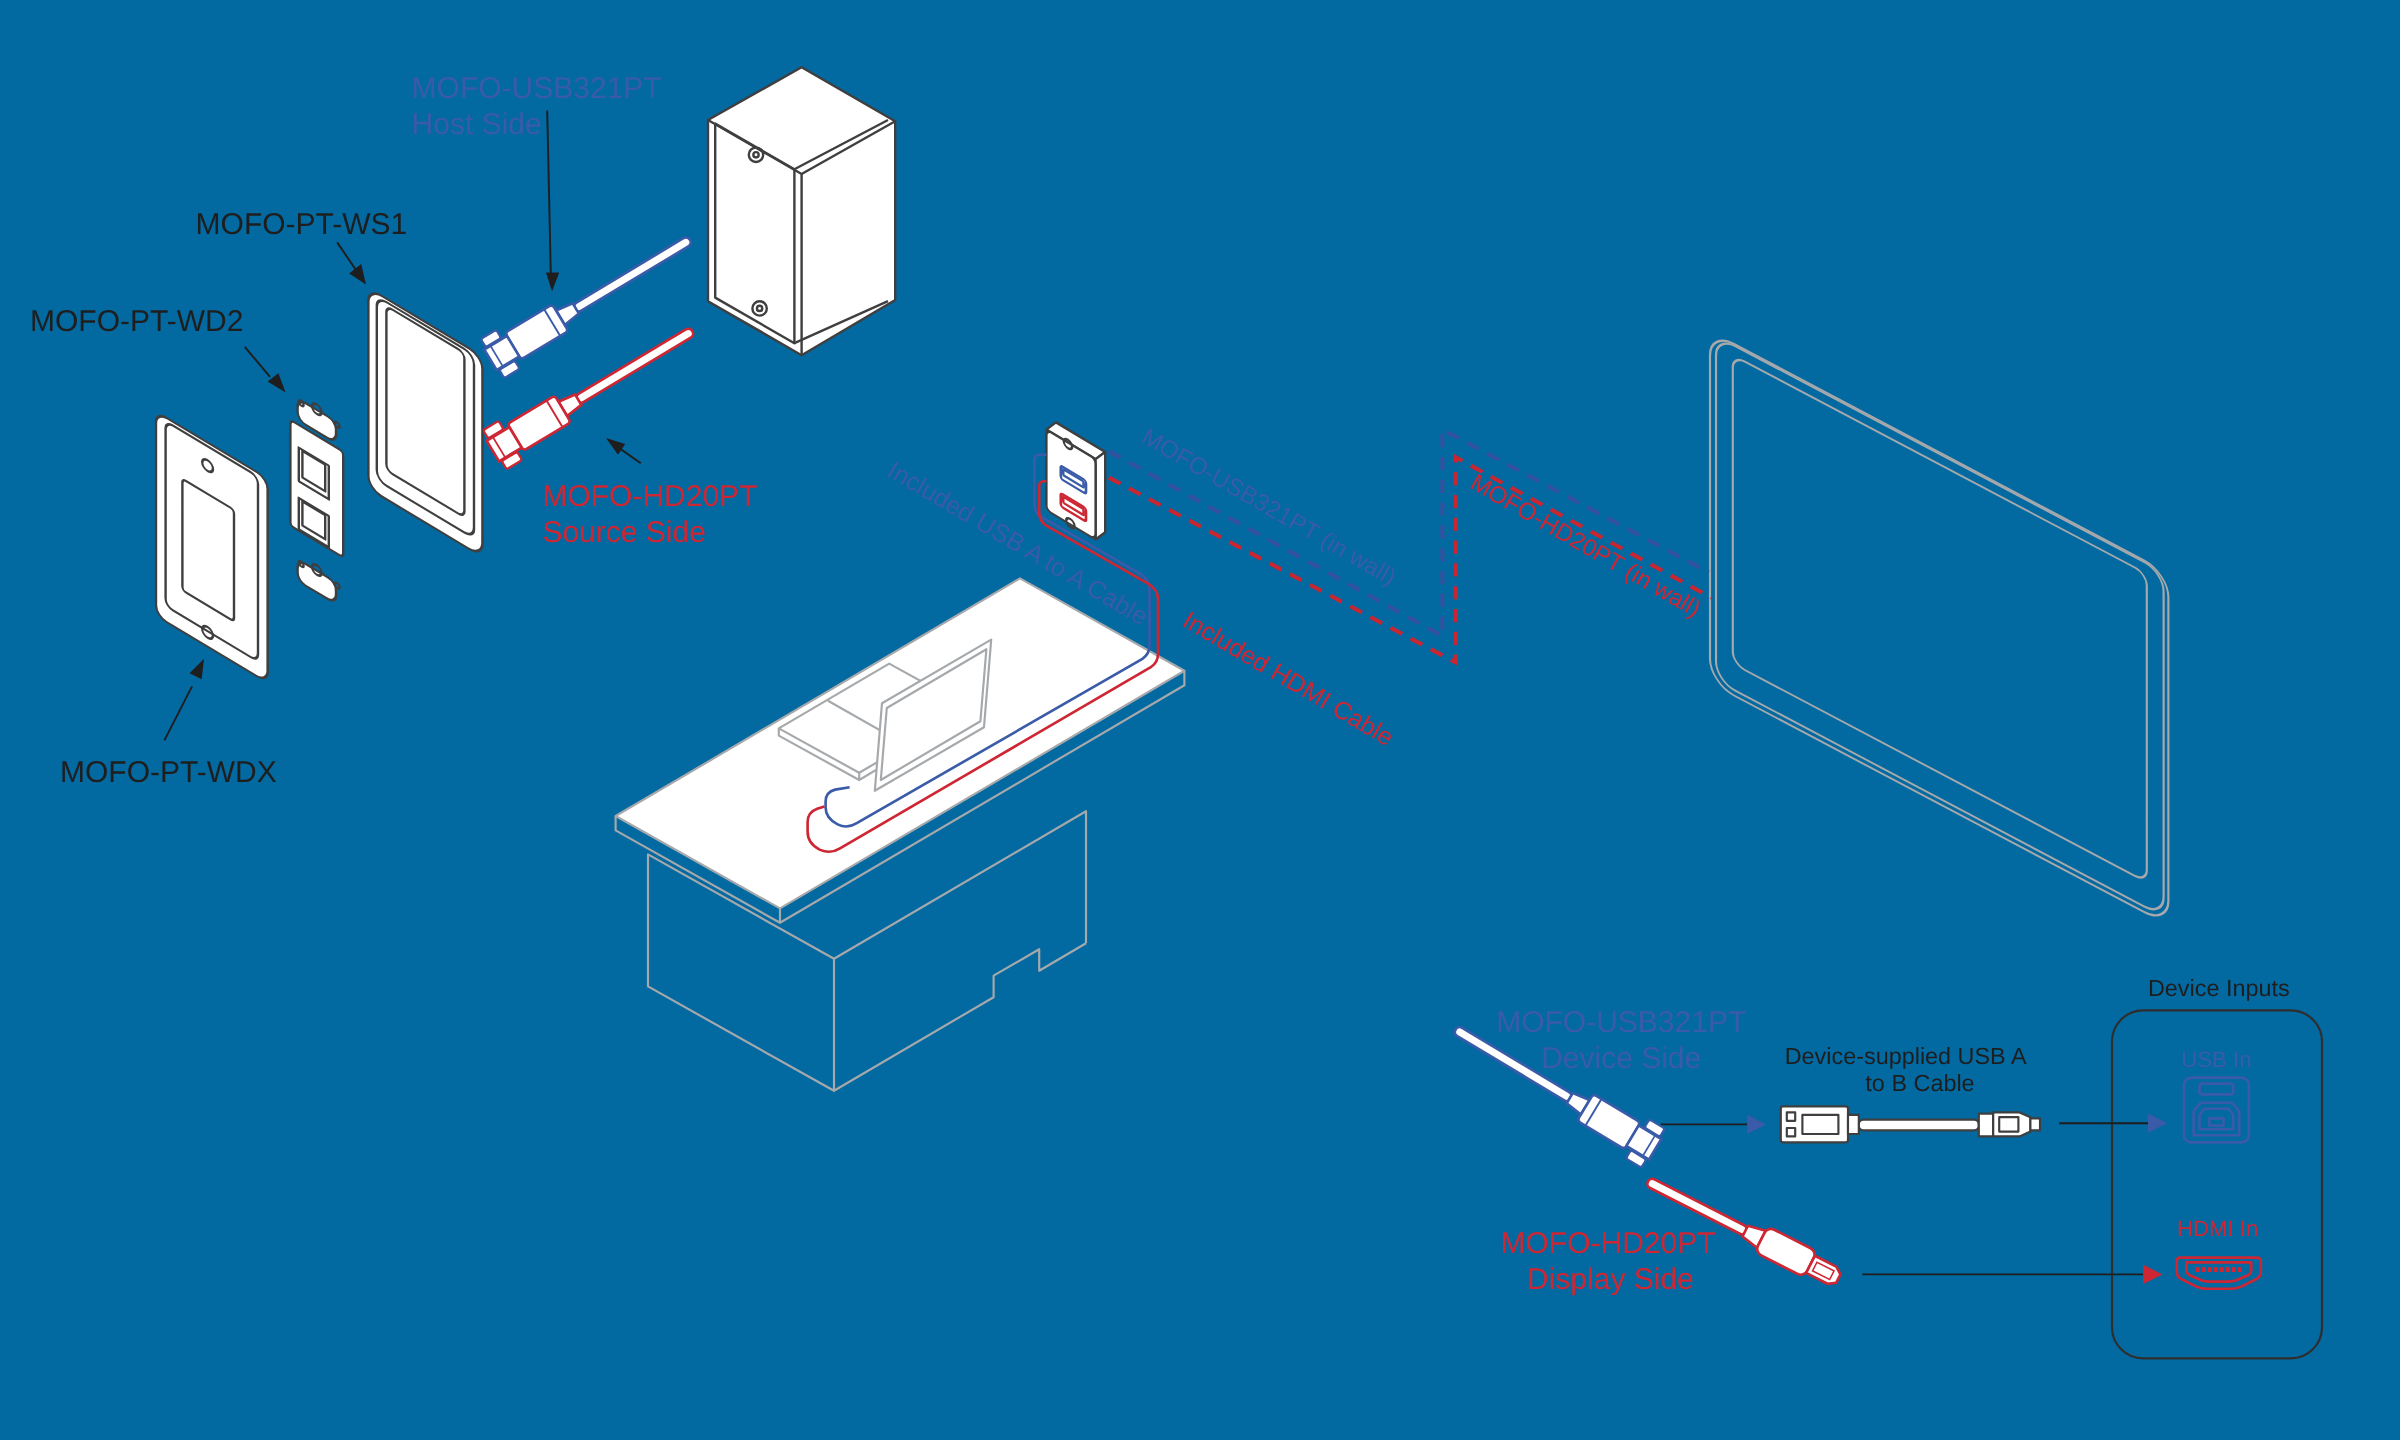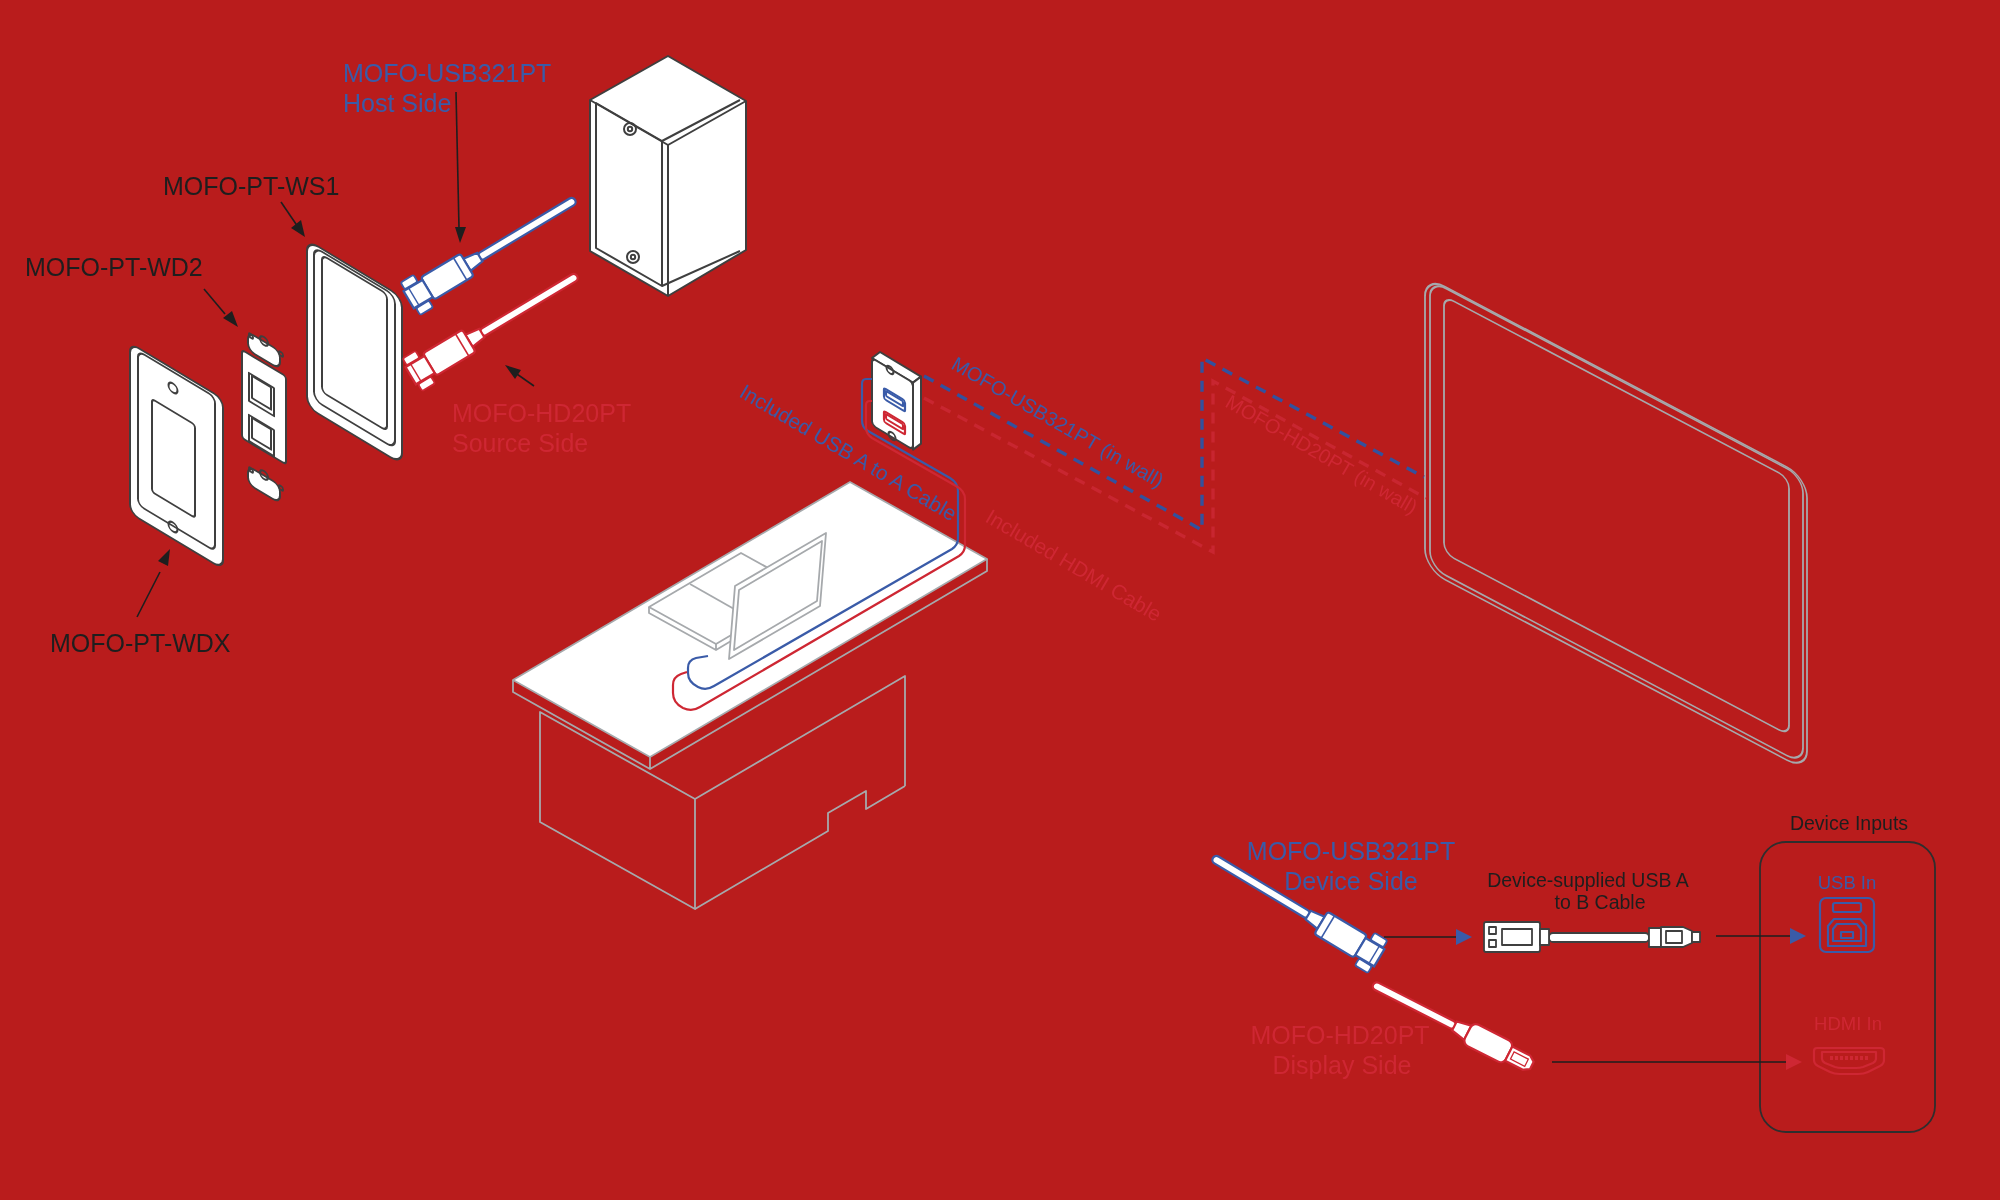--- a/index.html
+++ b/index.html
@@ -1,16 +1,16 @@
 <!DOCTYPE html>
 <html><head>
 <meta charset="utf-8">
 <style>
   html,body{margin:0;padding:0;background:#ffffff;}
-  .stage{position:relative;width:2000px;height:1200px;background:#b91c1c;overflow:hidden;}
+  .stage{position:relative;width:2000px;height:1200px;background:#0369a1;overflow:hidden;}
   svg{position:absolute;left:0;top:0;}
   text{font-family:"Liberation Sans",sans-serif;}
   .s25{font-size:25px;}
   .s21{font-size:21px;}
   .s20{font-size:20px;}
   .s19{font-size:19.5px;}
   .s18{font-size:18.5px;}
   .blue{fill:#3A5BA8;}
   .red{fill:#CE2733;}
   .blk{fill:#1E1E1E;}

